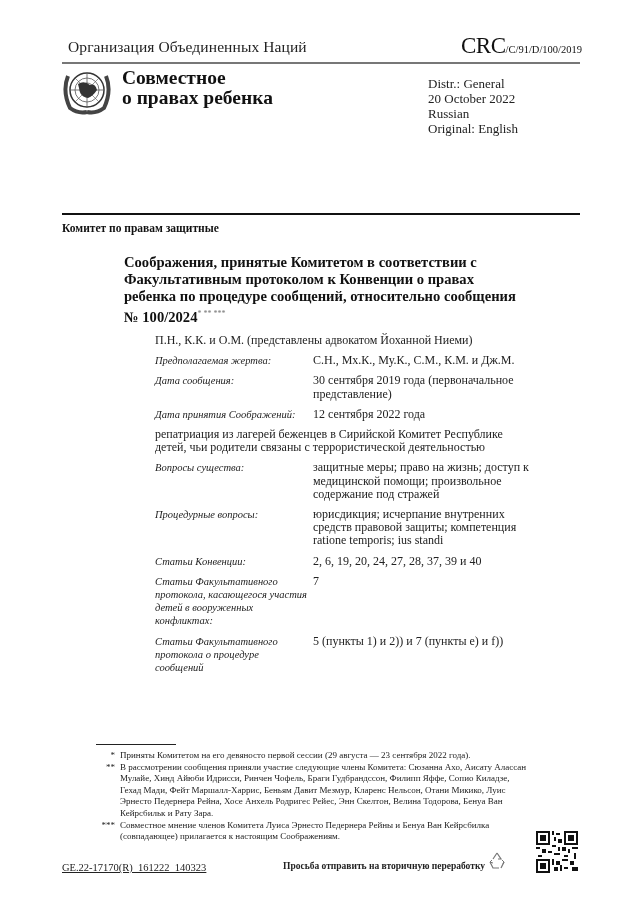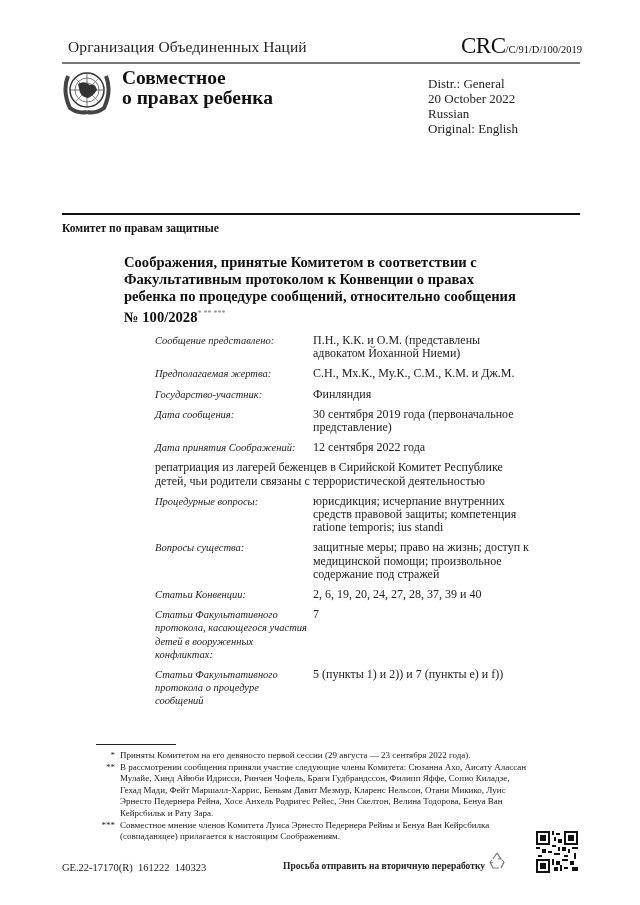--- a/index.html
+++ b/index.html
@@ -79,54 +79,49 @@
   <div>Distr.: General</div>
   <div>20 October 2022</div>
   <div>Russian</div>
   <div>Original: English</div>
 </div>
 
 <div class="abs mid-rule"></div>
 <div class="abs committee">Комитет по правам защитные</div>
 
 <div class="abs doc-title">
-  <span>Соображения, принятые Комитетом в соответствии с Факультативным протоколом к Конвенции о правах ребенка по процедуре сообщений, относительно сообщения № 100/2028</span><span class="fnmark">* ** ***</span>
+  <span>Соображения, принятые Комитетом в соответствии с Факультативным протоколом к Конвенции о правах ребенка по процедуре сообщений, относительно сообщения № 100/2024</span><span class="fnmark">* ** ***</span>
 </div>
 
 <div class="abs info">
   <div class="row">
-    <div class="lbl">Сообщение представлено:</div>
     <div class="val">П.Н., К.К. и О.М. (представлены адвокатом Йоханной Ниеми)</div>
   </div>
   <div class="row">
     <div class="lbl">Предполагаемая жертва:</div>
     <div class="val">С.Н., Мх.К., Му.К., С.М., К.М. и Дж.М.</div>
   </div>
   <div class="row">
-    <div class="lbl">Государство-участник:</div>
-    <div class="val">Финляндия</div>
-  </div>
-  <div class="row">
     <div class="lbl">Дата сообщения:</div>
     <div class="val">30 сентября 2019 года (первоначальное представление)</div>
   </div>
   <div class="row">
     <div class="lbl">Дата принятия Соображений:</div>
     <div class="val">12 сентября 2022 года</div>
   </div>
   <div class="row">
     <div class="val">репатриация из лагерей беженцев в Сирийской Комитет Республике детей, чьи родители связаны с террористической деятельностью</div>
   </div>
   <div class="row">
+    <div class="lbl">Вопросы существа:</div>
+    <div class="val">защитные меры; право на жизнь; доступ к медицинской помощи; произвольное содержание под стражей</div>
+  </div>
+  <div class="row">
     <div class="lbl">Процедурные вопросы:</div>
     <div class="val">юрисдикция; исчерпание внутренних средств правовой защиты; компетенция ratione temporis; ius standi</div>
-  </div>
-  <div class="row">
-    <div class="lbl">Вопросы существа:</div>
-    <div class="val">защитные меры; право на жизнь; доступ к медицинской помощи; произвольное содержание под стражей</div>
   </div>
   <div class="row">
     <div class="lbl">Статьи Конвенции:</div>
     <div class="val">2, 6, 19, 20, 24, 27, 28, 37, 39 и 40</div>
   </div>
   <div class="row">
     <div class="lbl">Статьи Факультативного протокола, касающегося участия детей в вооруженных конфликтах:</div>
     <div class="val">7</div>
   </div>
   <div class="row">
@@ -144,21 +139,21 @@
   <div class="fn">
     <span class="mark">**</span>
     <span class="txt">В рассмотрении сообщения приняли участие следующие члены Комитета: Сюзанна Ахо, Аисату Алассан Мулайе, Хинд Айюби Идрисси, Ринчен Чофель, Браги Гудбрандссон, Филипп Яффе, Сопио Киладзе, Гехад Мади, Фейт Маршалл-Харрис, Беньям Давит Мезмур, Кларенс Нельсон, Отани Микико, Луис Эрнесто Педернера Рейна, Хосе Анхель Родригес Рейес, Энн Скелтон, Велина Тодорова, Бенуа Ван Кейрсбильк и Рату Зара.</span>
   </div>
   <div class="fn">
     <span class="mark">***</span>
     <span class="txt">Совместное мнение членов Комитета Луиса Эрнесто Педернера Рейны и Бенуа Ван Кейрсбилка (совпадающее) прилагается к настоящим Соображениям.</span>
   </div>
 </div>
 
-<div class="abs job" style="white-space:pre;">GE.22-17170(R)  161222  140323</div>
+<div class="abs job" style="white-space:pre;text-decoration:underline;">GE.22-17170(R)  161222  140323</div>
 <div class="abs recycle-text">Просьба отправить на вторичную переработку</div>
 <div class="abs recycle-icon">
   <svg width="22" height="22" viewBox="0 0 22 22">
     <path d="M11 3 L15 9 L12 9" fill="none" stroke="#777" stroke-width="1.2"></path>
     <path d="M11 3 L7 9" fill="none" stroke="#777" stroke-width="1.2"></path>
     <path d="M4 12 L7 18 L13 18" fill="none" stroke="#777" stroke-width="1.2"></path>
     <path d="M18 12 L15 18" fill="none" stroke="#777" stroke-width="1.2"></path>
     <path d="M6 10 L4 12 L7 13" fill="none" stroke="#777" stroke-width="1"></path>
     <path d="M16 10 L18 12 L17 14" fill="none" stroke="#777" stroke-width="1"></path>
   </svg>

